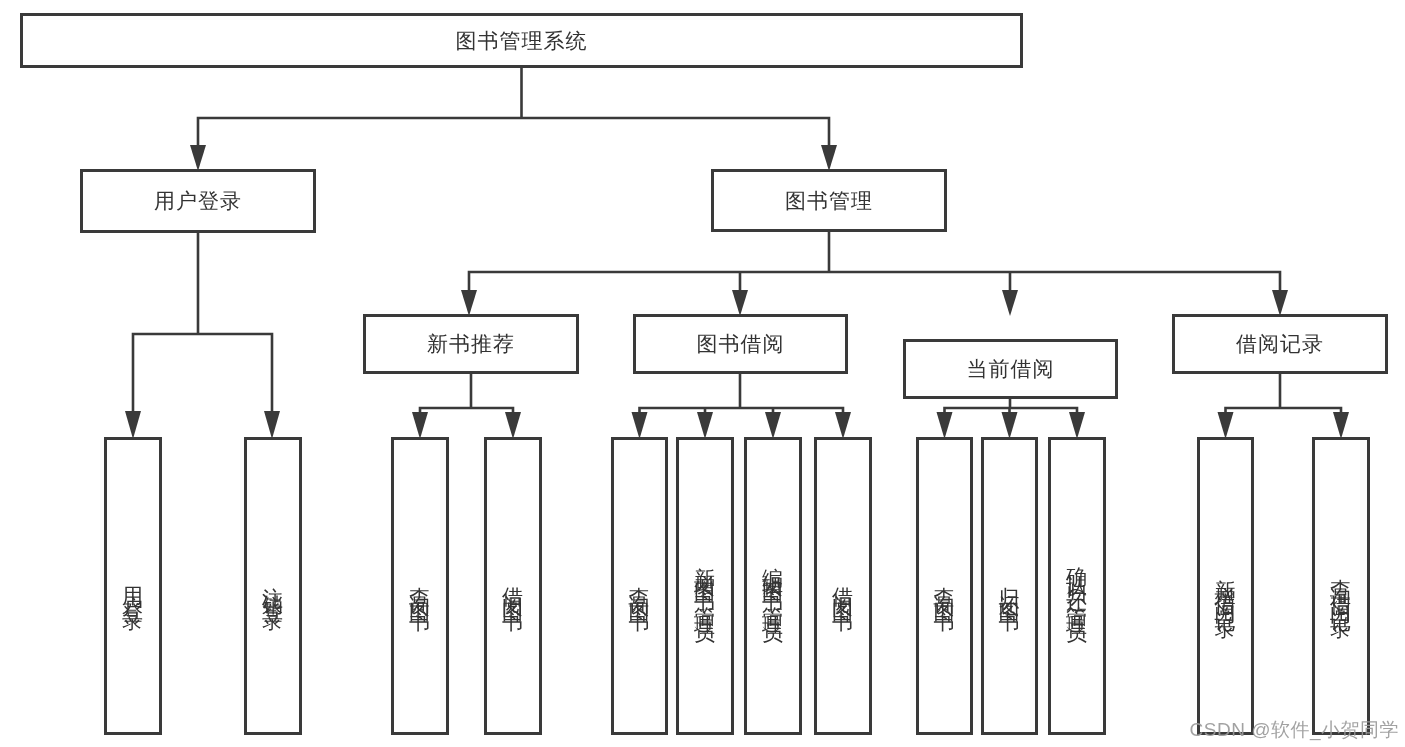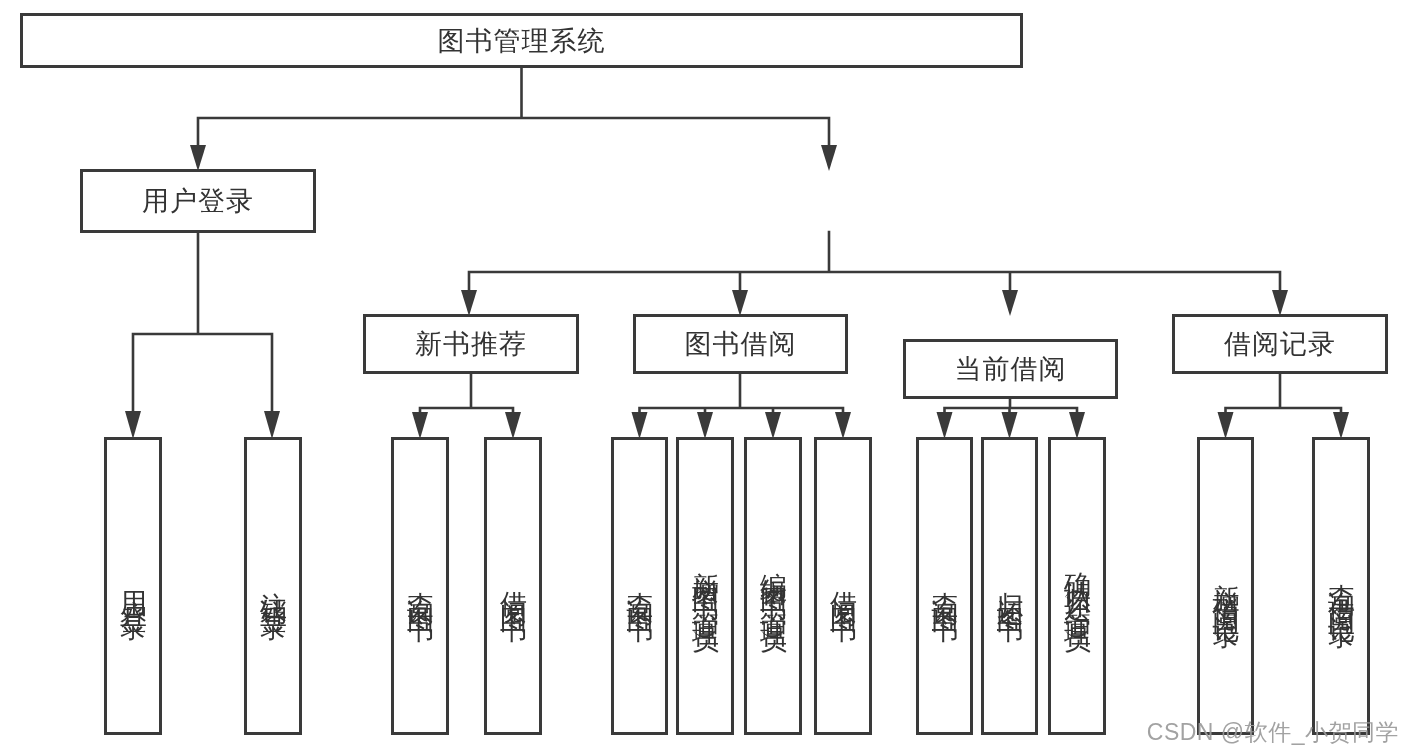--- a/index.html
+++ b/index.html
@@ -20,21 +20,21 @@
   }
   .box {
     position: absolute;
     box-sizing: border-box;
     background: #ffffff;
     border: 3px solid #3a3a3a;
     display: flex;
     align-items: center;
     justify-content: center;
     z-index: 2;
-    font-size: 27px;
+    font-size: 21px;
     letter-spacing: 1px;
     white-space: nowrap;
   }
   .box.v {
     writing-mode: vertical-rl;
     text-orientation: mixed;
     letter-spacing: 8px;
     line-height: 1;
   }
   
@@ -57,21 +57,21 @@
   .l9  { left: 916px; width: 57px; }
   .l10 { left: 981px; width: 57px; }
   .l11 { left: 1048px;}
   .l12 { left: 1197px; width: 57px; }
   .l13 { left: 1312px; width: 58px; }
   .watermark {
     position: absolute;
     right: 6px;
     top: 717px;
     z-index: 5;
-    font-size: 23px;
+    font-size: 19px;
     letter-spacing: 0.5px;
     color: #9b9b9b;
     opacity: 0.92;
     white-space: nowrap;
   }
 </style>
 </head>
 <body>
 
 <div class="canvas">
@@ -119,20 +119,21 @@
       <polygon points="1069,412 1085,412 1077,439"></polygon>
 
       <polygon points="1217.5,412 1233.5,412 1225.5,439"></polygon>
       <polygon points="1333,412 1349,412 1341,439"></polygon>
     </g>
   </svg>
 
   <div class="box n-root">图书管理系统</div>
 
   <div class="box n-login">用户登录</div>
+  <div class="box n-mgmt">图书管理</div>
 
   <div class="box n-bor">图书借阅</div>
   <div class="box n-rec">新书推荐</div>
   <div class="box n-cur">当前借阅</div>
   <div class="box n-log">借阅记录</div>
 
   <div class="box v leaf l1">用户登录</div>
   <div class="box v leaf l2">注销登录</div>
 
   <div class="box v leaf l3">查询图书</div>

